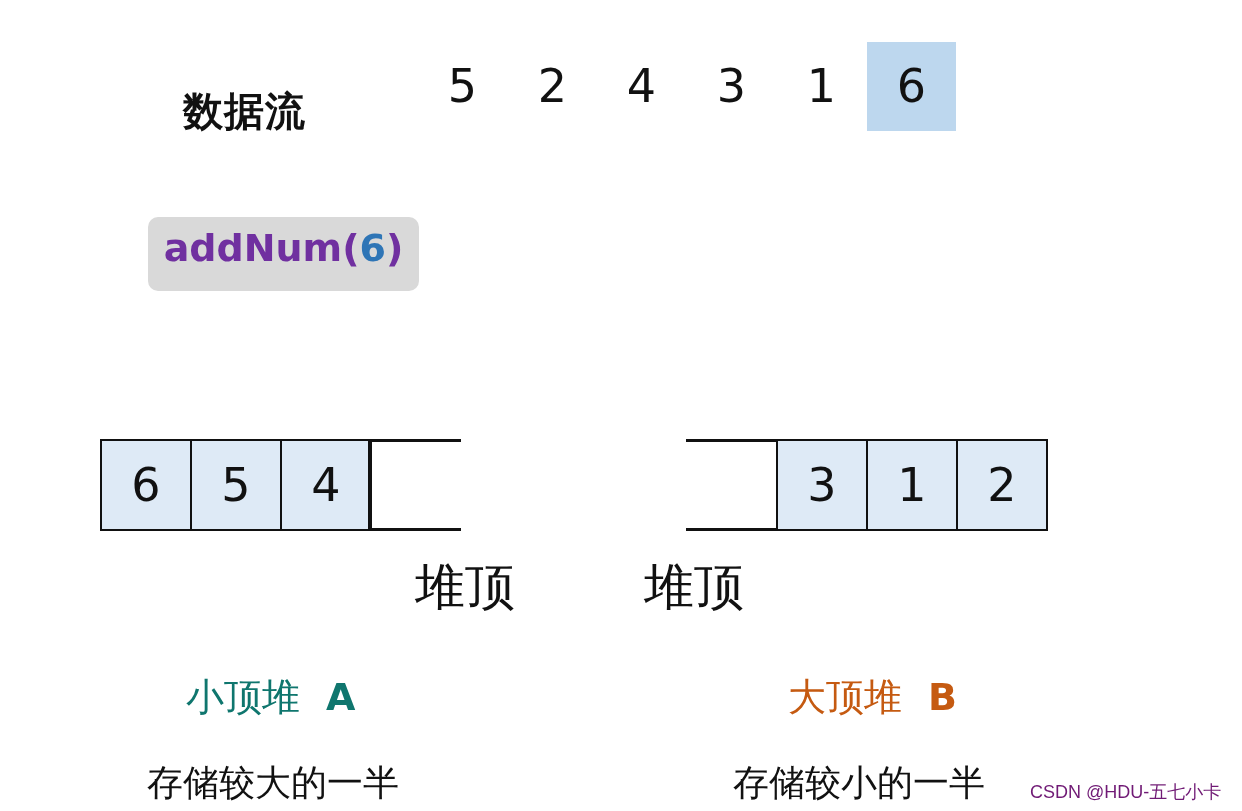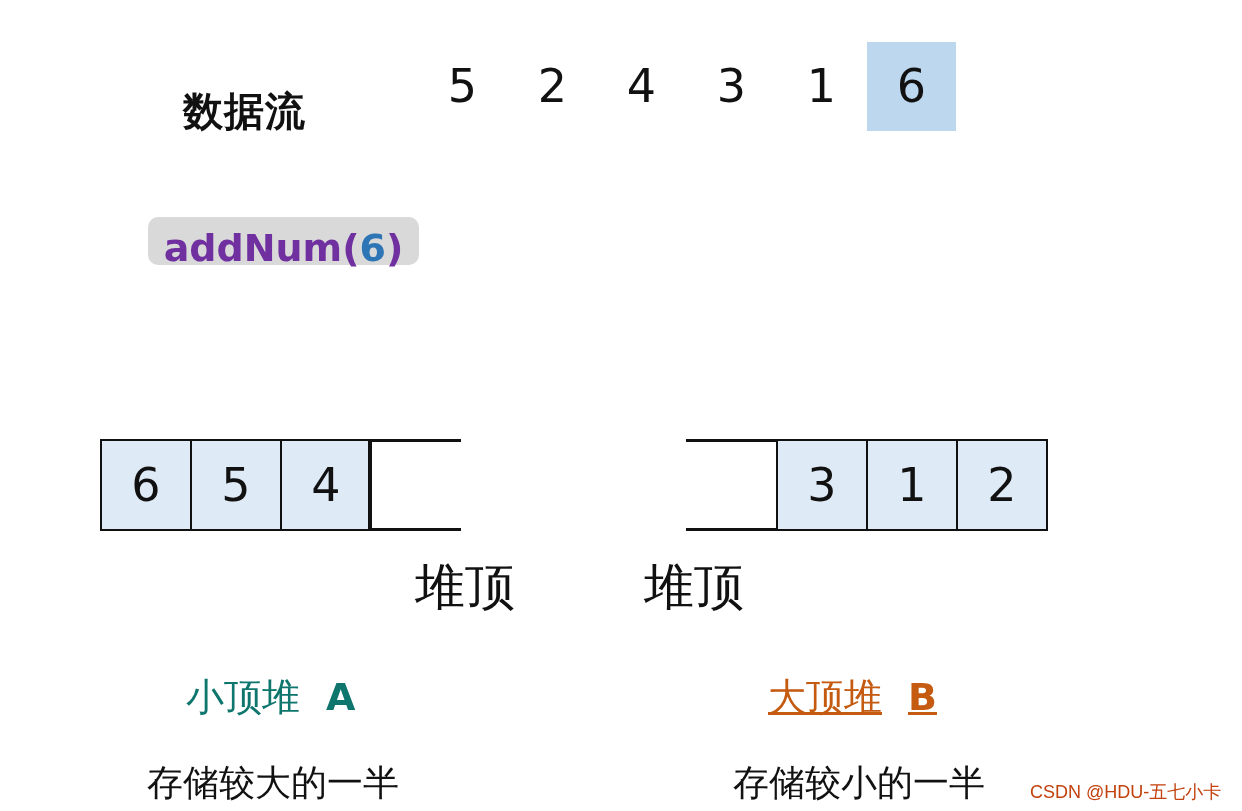--- a/index.html
+++ b/index.html
@@ -5,37 +5,37 @@
   html, body { margin:0; padding:0; }
   body {
     width:1242px; height:811px; background:#ffffff; position:relative; overflow:hidden;
     font-family:"DejaVu Sans", "Liberation Sans", sans-serif; color:#111;
   }
   .abs { position:absolute; }
   .stream-label { left:183px; top:58px; font-size:40px; font-weight:bold; line-height:60px; letter-spacing:1px;margin-top:23px; }
   .stream-num { top:42px; width:89px; height:89px; font-size:46px; line-height:89px; text-align:center; }
   .stream-num.hl { background:#bdd7ee; }
   .call-badge {
-    left:148px; top:217px; width:271px; height:48px; border-radius:10px; background:#d9d9d9;
+    left:148px; top:217px; width:271px; height:74px; border-radius:10px; background:#d9d9d9;
     font-size:38px; font-weight:bold; line-height:62px; text-align:center; color:#7030a0;
   }
   .call-badge .arg { color:#2e75b6; }
   .heap-row { top:439px; height:92px; }
   .cell {
     position:absolute; top:0; width:88px; height:88px; border:2px solid #111;
     background:#deeaf6; font-size:46px; line-height:88px; text-align:center;
   }
   .open-line { position:absolute; height:0; border-top:3px solid #111; }
   .heap-top-label { top:562px; font-size:50px; line-height:50px; }
   .heap-title { top:672px; font-size:38px; line-height:50px; }
   .heap-title .letter { font-weight:bold; margin-left:26px; font-family:"DejaVu Sans", sans-serif; }
   .heap-title.a { left:186px; color:#0f766e; }
-  .heap-title.b { left:768px; color:#c55a11;text-decoration:underline; }
+  .heap-title.b { left:788px; color:#c55a11; }
   .heap-desc { top:742px; font-size:36px; line-height:50px; color:#111;margin-top:16px; }
-  .watermark { left:1030px; top:780px; font-size:18px; color:#c2410c; font-family:"Liberation Sans", sans-serif; }
+  .watermark { left:1030px; top:780px; font-size:18px; color:#701a75; font-family:"Liberation Sans", sans-serif; }
 </style>
 </head>
 <body>
 
 <div class="abs stream-label">数据流</div>
 <div class="abs stream-num" style="left:418px;">5</div>
 <div class="abs stream-num" style="left:508px;">2</div>
 <div class="abs stream-num" style="left:597px;">4</div>
 <div class="abs stream-num" style="left:687px;">3</div>
 <div class="abs stream-num" style="left:777px;">1</div>

